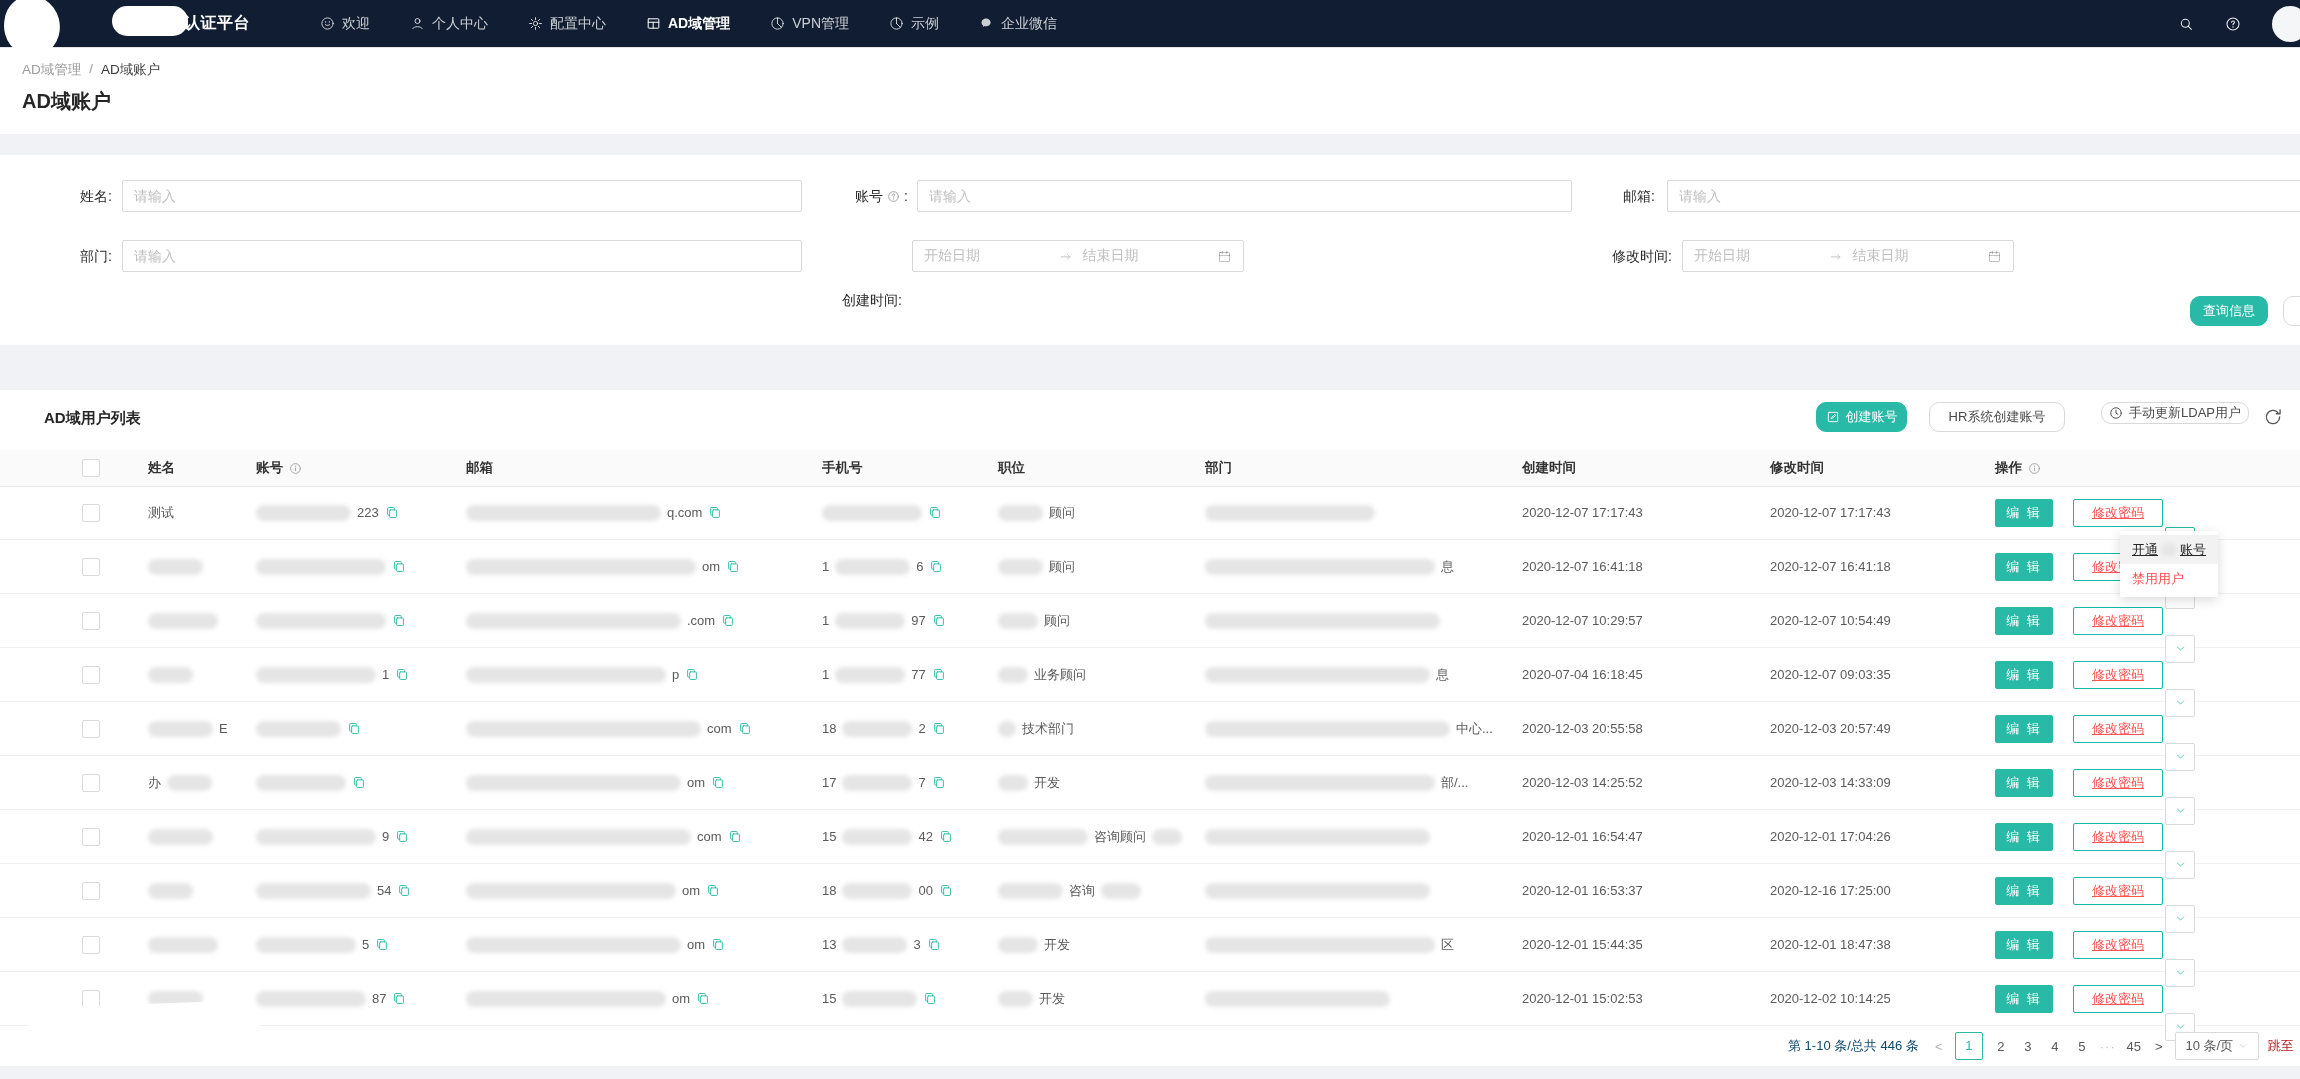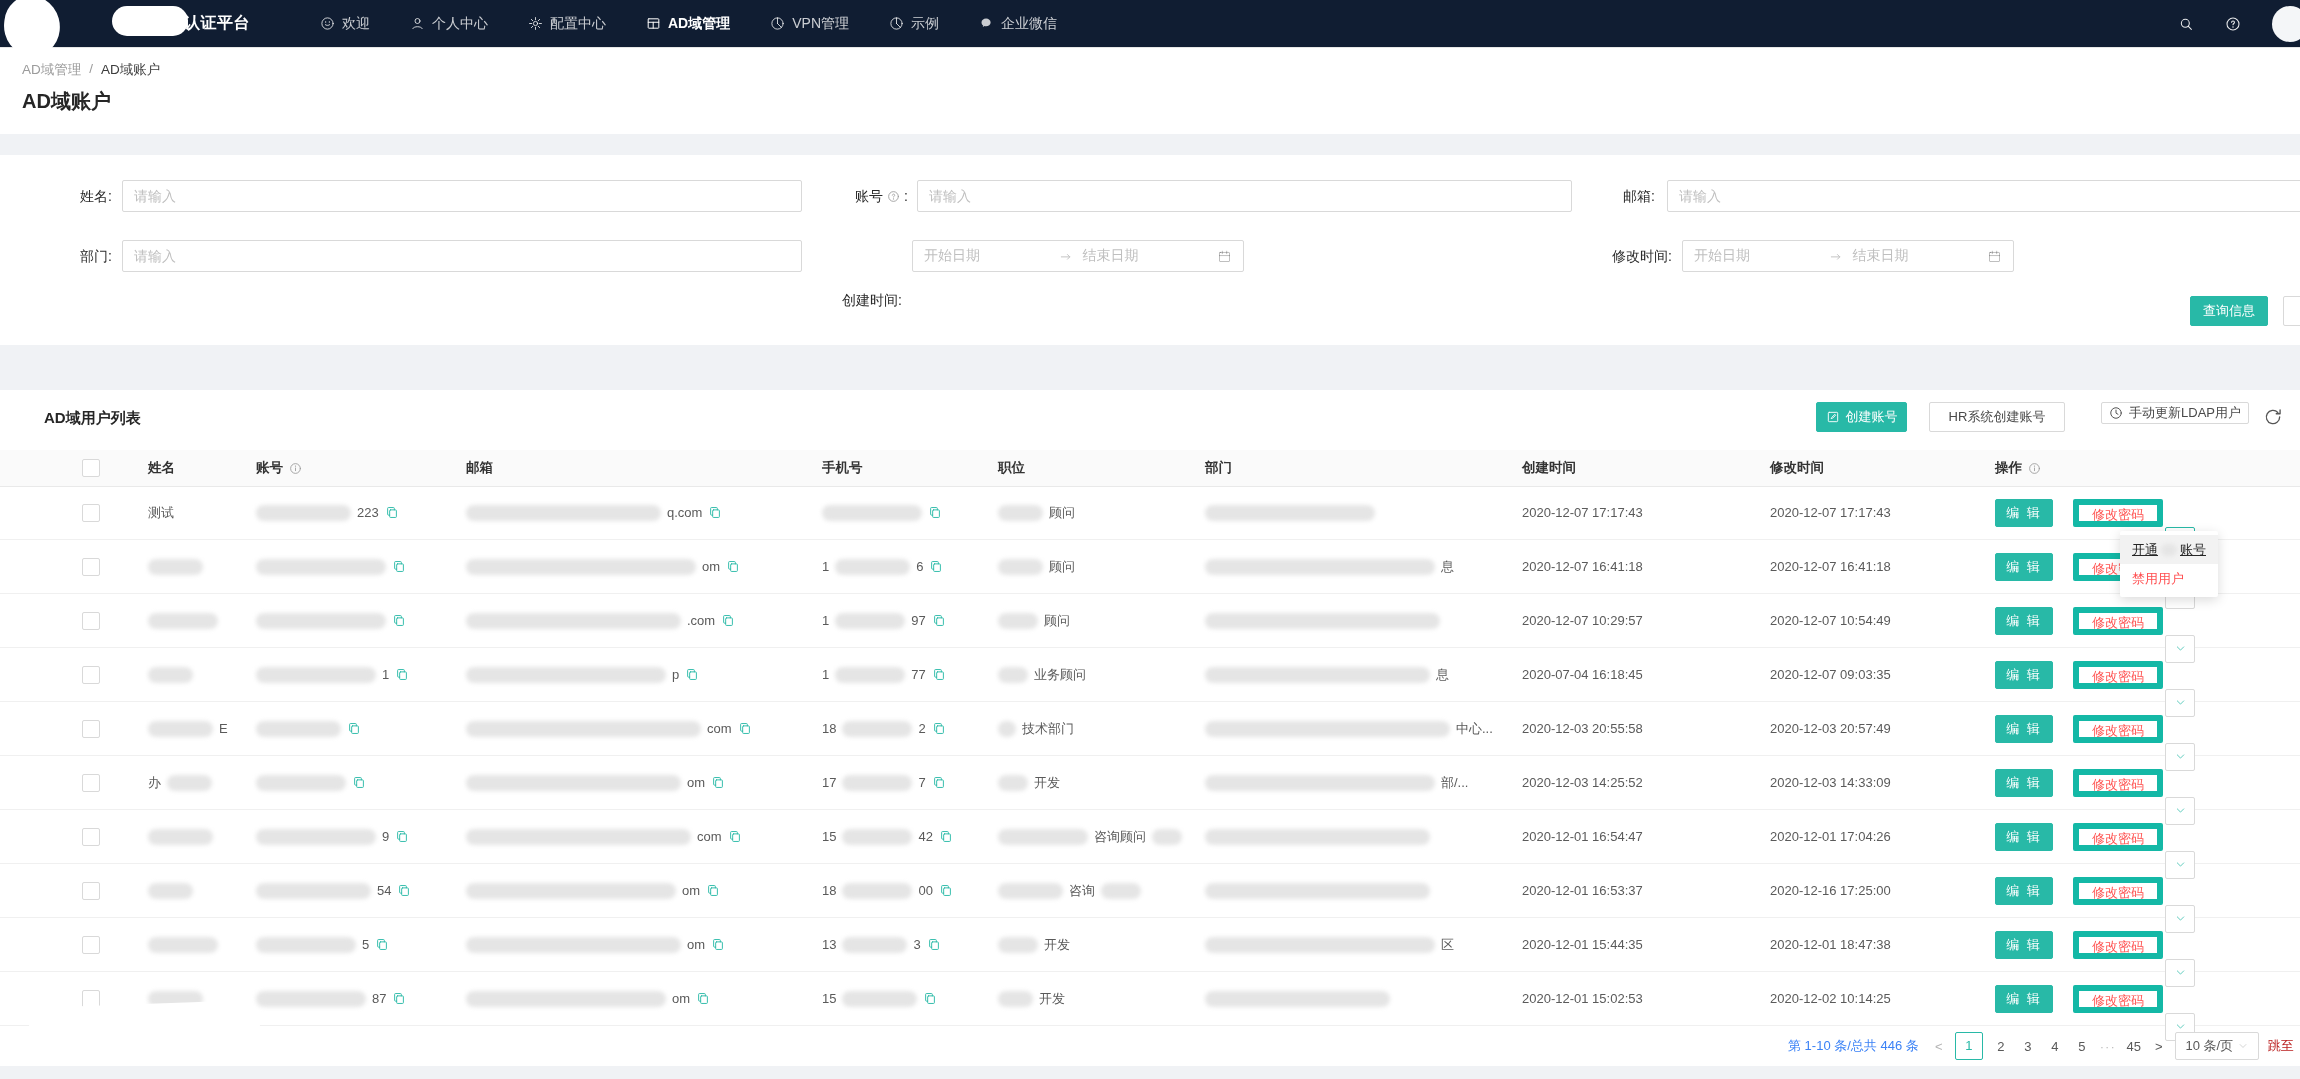--- a/index.html
+++ b/index.html
@@ -32,21 +32,21 @@
   .page-title{position:absolute;left:22px;top:40px;font-size:20px;font-weight:700;color:#262626;}
   
   .filter-card{position:absolute;top:155px;left:0;width:2300px;height:190px;background:#fff;}
   .f-label{position:absolute;font-size:14px;color:#2b2b2b;line-height:32px;text-align:right;display:flex;justify-content:flex-end;align-items:center;gap:4px;}
   .f-input{position:absolute;height:30px;border:1px solid #d9d9d9;border-radius:2px;background:#fff;font-size:14px;padding:0 11px;color:#262626;outline:none;box-sizing:content-box;}
   .f-input::placeholder{color:#bfbfbf;}
   .range{position:absolute;width:308px;height:30px;border:1px solid #d9d9d9;border-radius:2px;background:#fff;display:flex;align-items:center;padding:0 11px;gap:10px;}
   .range .ph{font-size:14px;color:#bfbfbf;flex:1;white-space:nowrap;}
   .range .mid{color:#bfbfbf;}.range .mid svg{width:14px;height:14px;}
   .range .cal{color:rgba(0,0,0,.25);}.range .cal svg{width:15px;height:15px;}
-  .btn{display:flex;align-items:center;justify-content:center;border-radius:2px;font-size:13px;cursor:pointer;box-sizing:border-box;gap:6px;white-space:nowrap;}
+  .btn{display:flex;align-items:center;justify-content:center;border-radius:10px;font-size:13px;cursor:pointer;box-sizing:border-box;gap:6px;white-space:nowrap;}
   .btn-primary{background:#28b9a7;color:#fff;border:1px solid #28b9a7;}
   .btn-plain{background:#fff;color:#4a4a4a;border:1px solid #d9d9d9;}
   .f-search{position:absolute;left:2190px;top:141px;width:78px;height:30px;}
   .f-reset{position:absolute;left:2283px;top:141px;width:64px;height:30px;}
   .info-ic{color:#9a9a9a;}.info-ic svg{width:13px;height:13px;}
   
   .list-card{position:absolute;top:390px;left:0;width:2300px;height:676px;background:#fff;}
   .list-title{position:absolute;left:44px;top:19px;font-size:15px;font-weight:700;color:#262626;}
   .lb-create{position:absolute;left:1816px;top:12px;width:91px;height:30px;}
   .lb-create svg{width:14px;height:14px;}
@@ -62,34 +62,34 @@
   .c-check{left:82px;} .c-name{left:148px;} .c-acct{left:256px;} .c-email{left:466px;}
   .c-phone{left:822px;} .c-pos{left:998px;} .c-dept{left:1205px;}
   .c-created{left:1522px;} .c-mod{left:1770px;} .c-act{left:1995px;}
   .t-body{position:absolute;top:96px;left:0;width:2300px;}
   .t-row{position:relative;width:2300px;height:53px;border-bottom:1px solid #f0f0f0;}
   .cv{font-size:13px;color:#5a5a5a;}
   .blur{display:inline-block;height:16px;border-radius:8px;background:#e5e5e5;filter:blur(2px);}
   .cb{width:16px;height:16px;border:1px solid #d9d9d9;border-radius:2px;background:#fff;display:inline-block;cursor:pointer;}
   .cpy{color:#28b9a7;cursor:pointer;}.cpy svg{width:14px;height:15px;}
   .btn-edit{width:58px;height:28px;background:#28b9a7;border:1px solid #28b9a7;color:#fff;border-radius:2px;font-size:13px;cursor:pointer;letter-spacing:2px;font-family:inherit;}
-  .btn-pwd{position:absolute;left:78px;width:90px;height:28px;background:#fff;border:6px solid #14b8a6;color:#ff5452;border-radius:2px;font-size:13px;cursor:pointer;font-family:inherit;}
+  .btn-pwd{position:absolute;left:78px;width:90px;height:28px;background:#fff;border:1px solid #14b8a6;color:#ff5452;border-radius:2px;font-size:13px;cursor:pointer;font-family:inherit;text-decoration:underline;}
   .btn-more{position:absolute;left:170px;width:30px;height:28px;background:#fff;border:1px solid #d9d9d9;border-radius:2px;color:#28b9a7;cursor:pointer;display:flex;align-items:center;justify-content:center;font-family:inherit;}
   .btn-more svg{width:11px;height:11px;}
   .btn-more.open{border-color:#28b9a7;}
   .act-wrap{position:relative;width:210px;height:28px;}
   
   .dropdown{position:absolute;left:2120px;top:531px;width:98px;background:#fff;border-radius:2px;box-shadow:0 3px 12px rgba(0,0,0,.15);padding:4px 0;z-index:20;}
   .dd-item{height:29px;display:flex;align-items:center;gap:3px;padding:0 12px;font-size:13px;color:#262626;cursor:pointer;white-space:nowrap;}
   .dd-item.hover{background:#f2f2f2;text-decoration:underline;}
   .dd-item.danger{color:#ff4d4f;}
   .dd-blur{display:inline-block;width:20px;height:12px;border-radius:6px;background:#e5e5e5;filter:blur(2px);}
   
   .pagination{position:absolute;left:1788px;top:642px;height:28px;display:flex;align-items:center;gap:9px;z-index:2;}
-  .pg-total{font-size:13px;color:#3b82f6;margin-right:4px;white-space:nowrap;}
+  .pg-total{font-size:13px;color:#0c4a6e;margin-right:4px;white-space:nowrap;}
   .pg-arrow{font-size:13px;color:#b5b5b5;cursor:pointer;width:14px;text-align:center;}
   .pg-arrow.nx{color:#595959;}
   .pg-page{min-width:18px;text-align:center;font-size:13px;color:#595959;cursor:pointer;}
   .pg-page.active{width:26px;height:26px;line-height:26px;border:1px solid #28b9a7;color:#28b9a7;border-radius:2px;background:#fff;}
   .pg-ellipsis{color:#bfbfbf;font-size:13px;letter-spacing:1px;}
   .pg-size{width:82px;height:26px;border:1px solid #d9d9d9;border-radius:2px;display:flex;align-items:center;justify-content:center;gap:5px;font-size:13px;color:#595959;cursor:pointer;background:#fff;}
   .pg-size svg{width:10px;height:10px;color:#bfbfbf;}
   .pg-jump{font-size:13px;color:#b91c1c;white-space:nowrap;}
 </style>
 </head>

